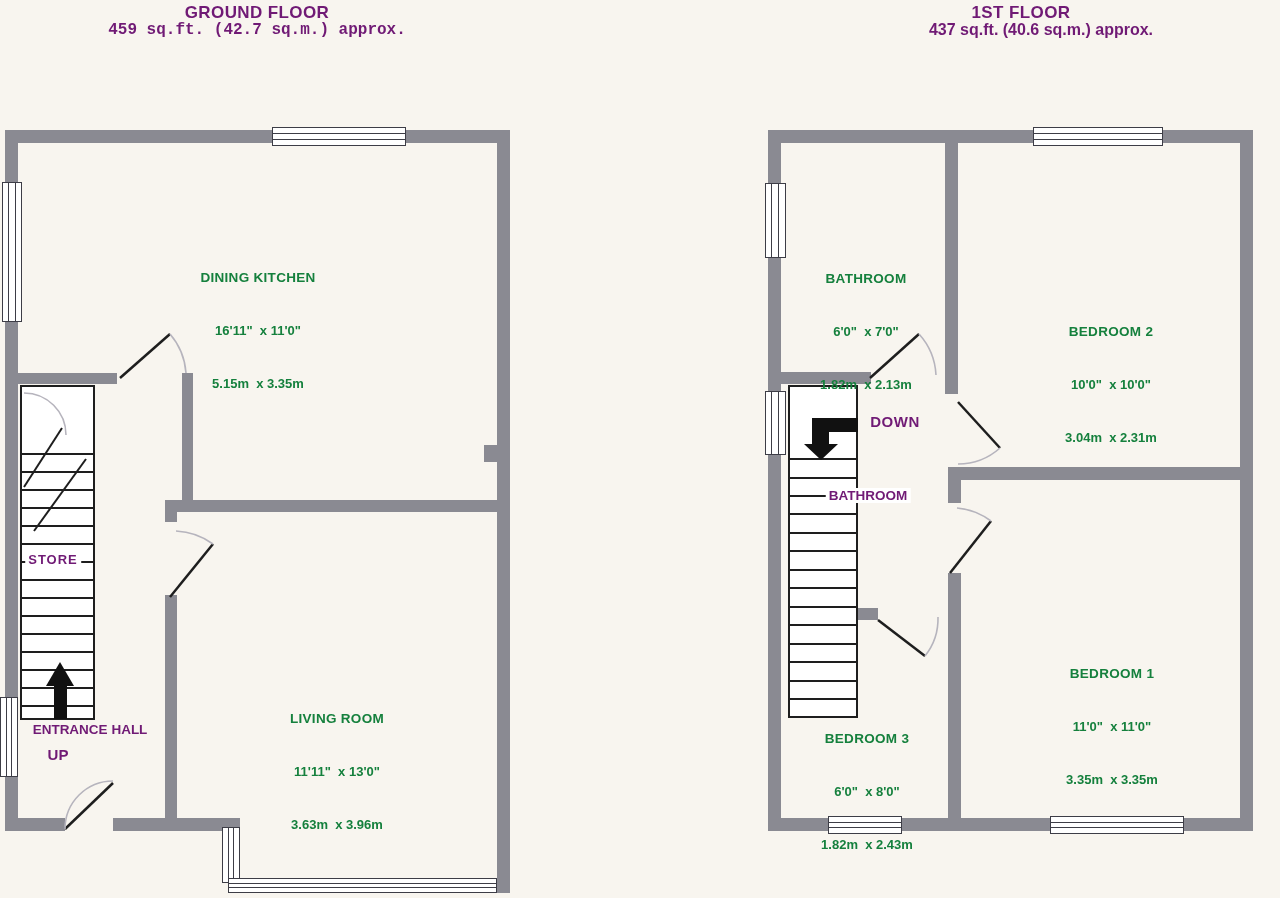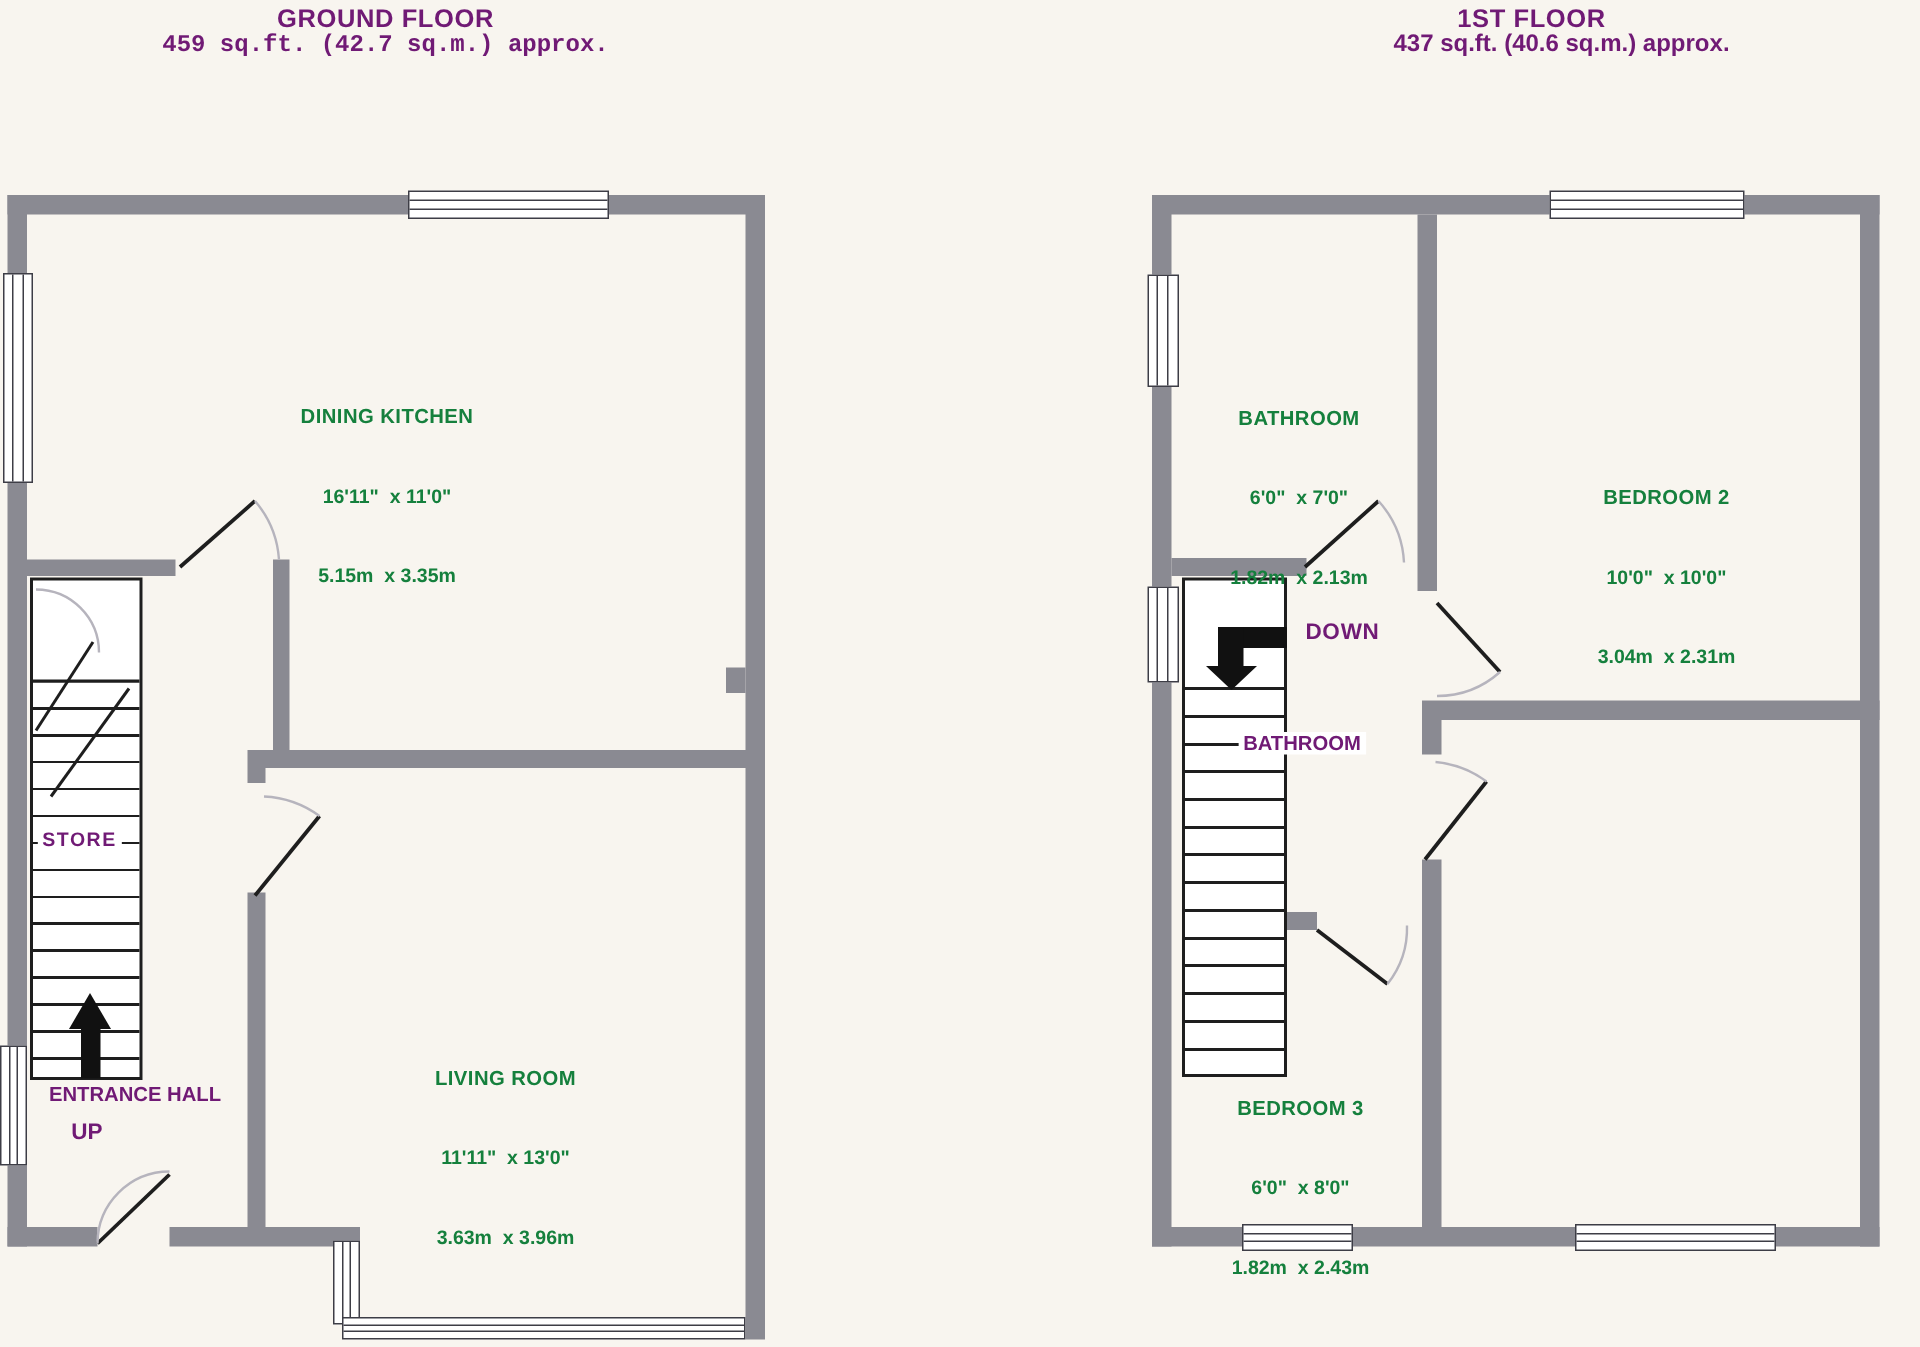--- a/index.html
+++ b/index.html
@@ -147,20 +147,25 @@
     <div class="dm">6'0"  x 7'0"</div>
     <div class="dm">1.82m  x 2.13m</div>
   </div>
 
   <div class="label" style="left:1111px;top:287px;text-align:center;">
     <div class="nm">BEDROOM 2</div>
     <div class="dm">10'0"  x 10'0"</div>
     <div class="dm">3.04m  x 2.31m</div>
   </div>
 
+  <div class="label" style="left:1112px;top:629px;">
+    <div class="nm">BEDROOM 1</div>
+    <div class="dm">11'0"  x 11'0"</div>
+    <div class="dm">3.35m  x 3.35m</div>
+  </div>
 
   <div class="label" style="left:867px;top:694px;">
     <div class="nm">BEDROOM 3</div>
     <div class="dm">6'0"  x 8'0"</div>
     <div class="dm">1.82m  x 2.43m</div>
   </div>
 
   <div class="t bgw" style="left:868px;top:488px;font-size:13.5px;">BATHROOM</div>
   <div class="t" style="left:895px;top:413px;font-size:15px;letter-spacing:.5px;">DOWN</div>
 

